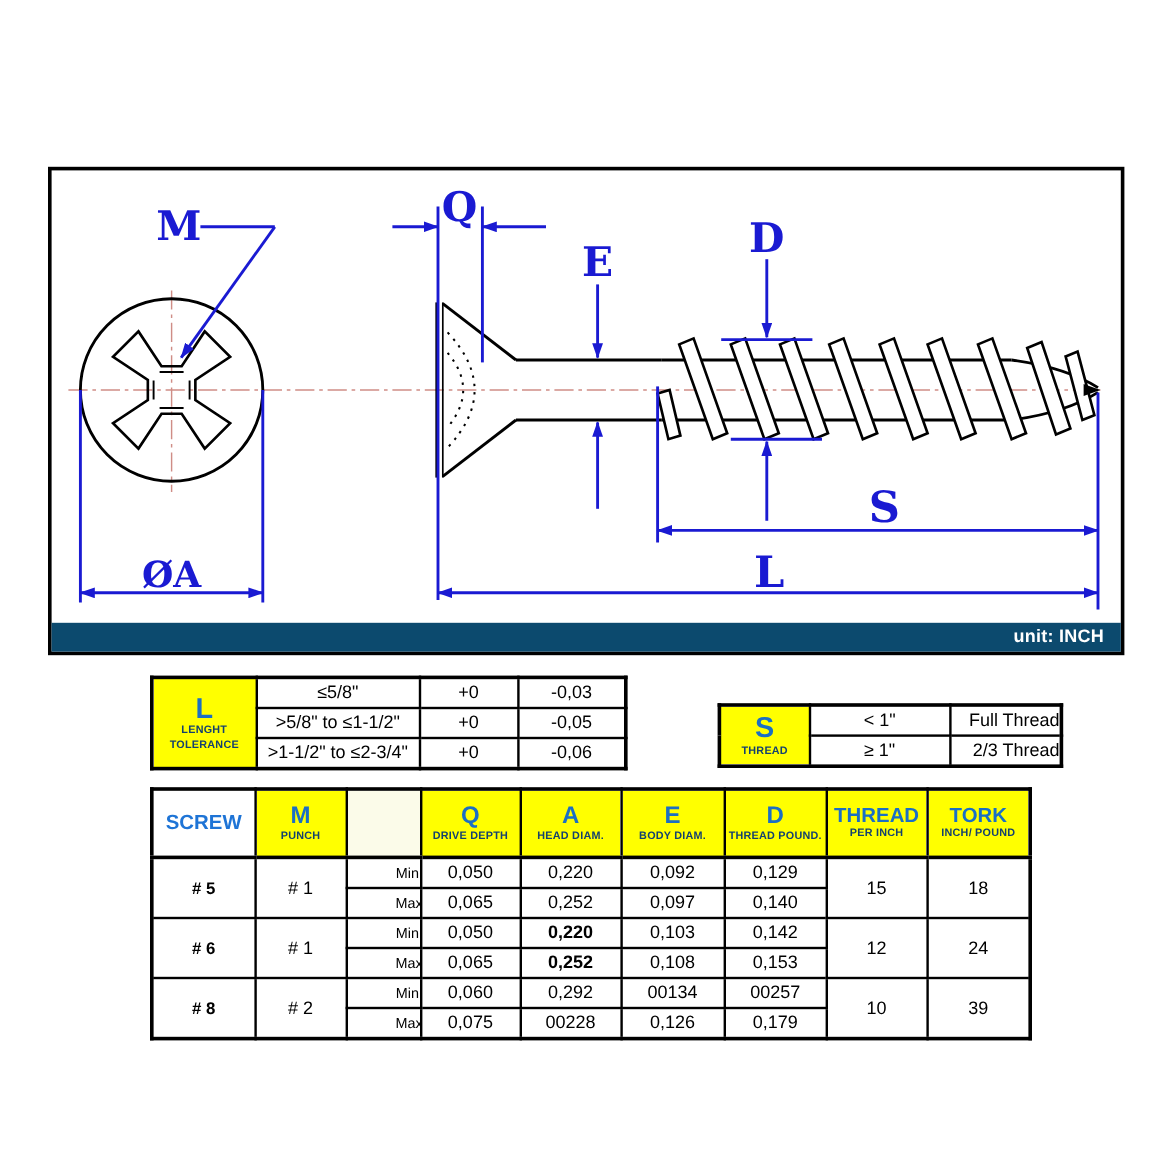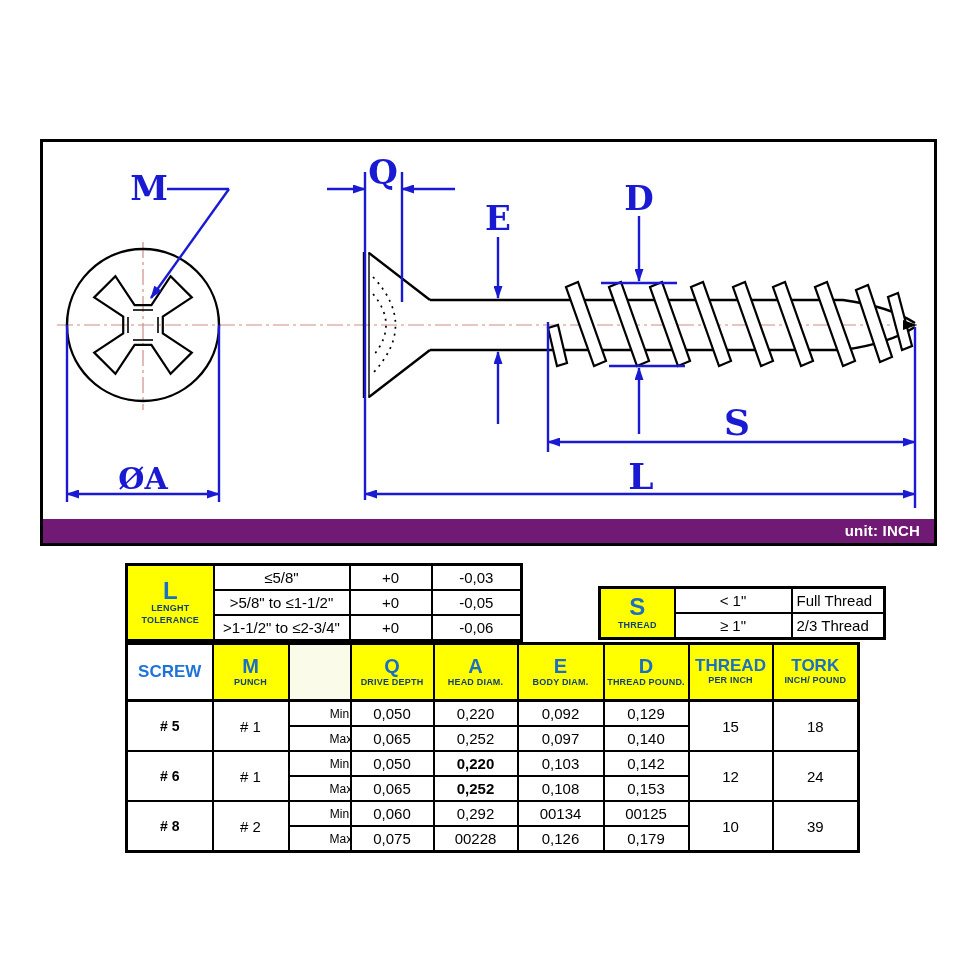--- a/index.html
+++ b/index.html
@@ -3,45 +3,45 @@
 <meta charset="utf-8">
 <style>
   html,body{margin:0;padding:0;background:#ffffff;}
   .page{position:relative;width:975px;height:975px;background:#ffffff;overflow:hidden;
         font-family:"Liberation Sans",sans-serif;}
 
   
   .drawing-frame{position:absolute;left:40px;top:139px;width:897px;height:407px;
                  box-sizing:border-box;border:3px solid #000;background:#fff;}
   .drawing-frame svg{position:absolute;left:0;top:0;display:block;}
-  .unit-bar{position:absolute;left:0;bottom:0;width:100%;height:24px;background:#701a75;
+  .unit-bar{position:absolute;left:0;bottom:0;width:100%;height:24px;background:#0c4a6e;
             color:#fff;font-weight:bold;font-size:15px;line-height:24px;text-align:right;
             box-sizing:border-box;padding-right:14px;letter-spacing:.2px;}
 
   
   table{border-collapse:collapse;table-layout:fixed;background:#fff;}
   td{border:2px solid #000;text-align:center;vertical-align:middle;padding:0;
      font-size:15px;color:#000;overflow:hidden;white-space:nowrap;}
   .outer{border:3px solid #000;}
   .yellow{background:#ffff00;}
   .cream{background:#fbfbe9;}
   .sym{font-size:24px;font-weight:bold;color:#1b6fc4;line-height:1.02;}
   .cap{font-size:9px;font-weight:bold;color:#14416f;letter-spacing:.2px;line-height:1.25;}
 
   
   .tol-table{position:absolute;left:125px;top:563px;width:395px;height:72px;}
   .tol-table td{height:23px;}
 
   
   .s-table{position:absolute;left:598px;top:586px;width:285px;height:48px;}
   .s-table td{height:23px;}
-  .s-table .valcell{text-align:left;padding-left:4px;}
-
-  
-  .spec-table{position:absolute;left:125px;top:642px;width:732px;height:196px;}
+  .s-table .valcell{text-align:right;padding-left:4px;}
+
+  
+  .spec-table{position:absolute;left:125px;top:656px;width:732px;height:196px;}
   .spec-table .hrow td{height:54px;border-bottom:3px solid #000;}
   .spec-table .big{font-size:20px;font-weight:bold;color:#1b6fc4;line-height:1.05;}
   .spec-table .screw-big{font-size:17px;font-weight:bold;color:#1e74d6;}
   .spec-table .hdr2{font-size:17px;}
   .spec-table td{height:23px;}
   .spec-table .minmax{font-size:12px;padding-left:40px;}
   .spec-table .thin td{border-top-width:1px;}
   .spec-table .bold-val{font-weight:bold;}
   .spec-table .screw-col{font-weight:bold;font-size:14px;}
 </style>
@@ -285,21 +285,21 @@
       <td>0,153</td>
     </tr>
 
     <tr>
       <td rowspan="2" class="screw-col"># 8</td>
       <td rowspan="2"># 2</td>
       <td class="minmax">Min</td>
       <td>0,060</td>
       <td>0,292</td>
       <td>00134</td>
-      <td>00125</td>
+      <td>00257</td>
       <td rowspan="2">10</td>
       <td rowspan="2">39</td>
     </tr>
     <tr class="thin">
       <td class="minmax">Max</td>
       <td>0,075</td>
       <td>00228</td>
       <td>0,126</td>
       <td>0,179</td>
     </tr>

